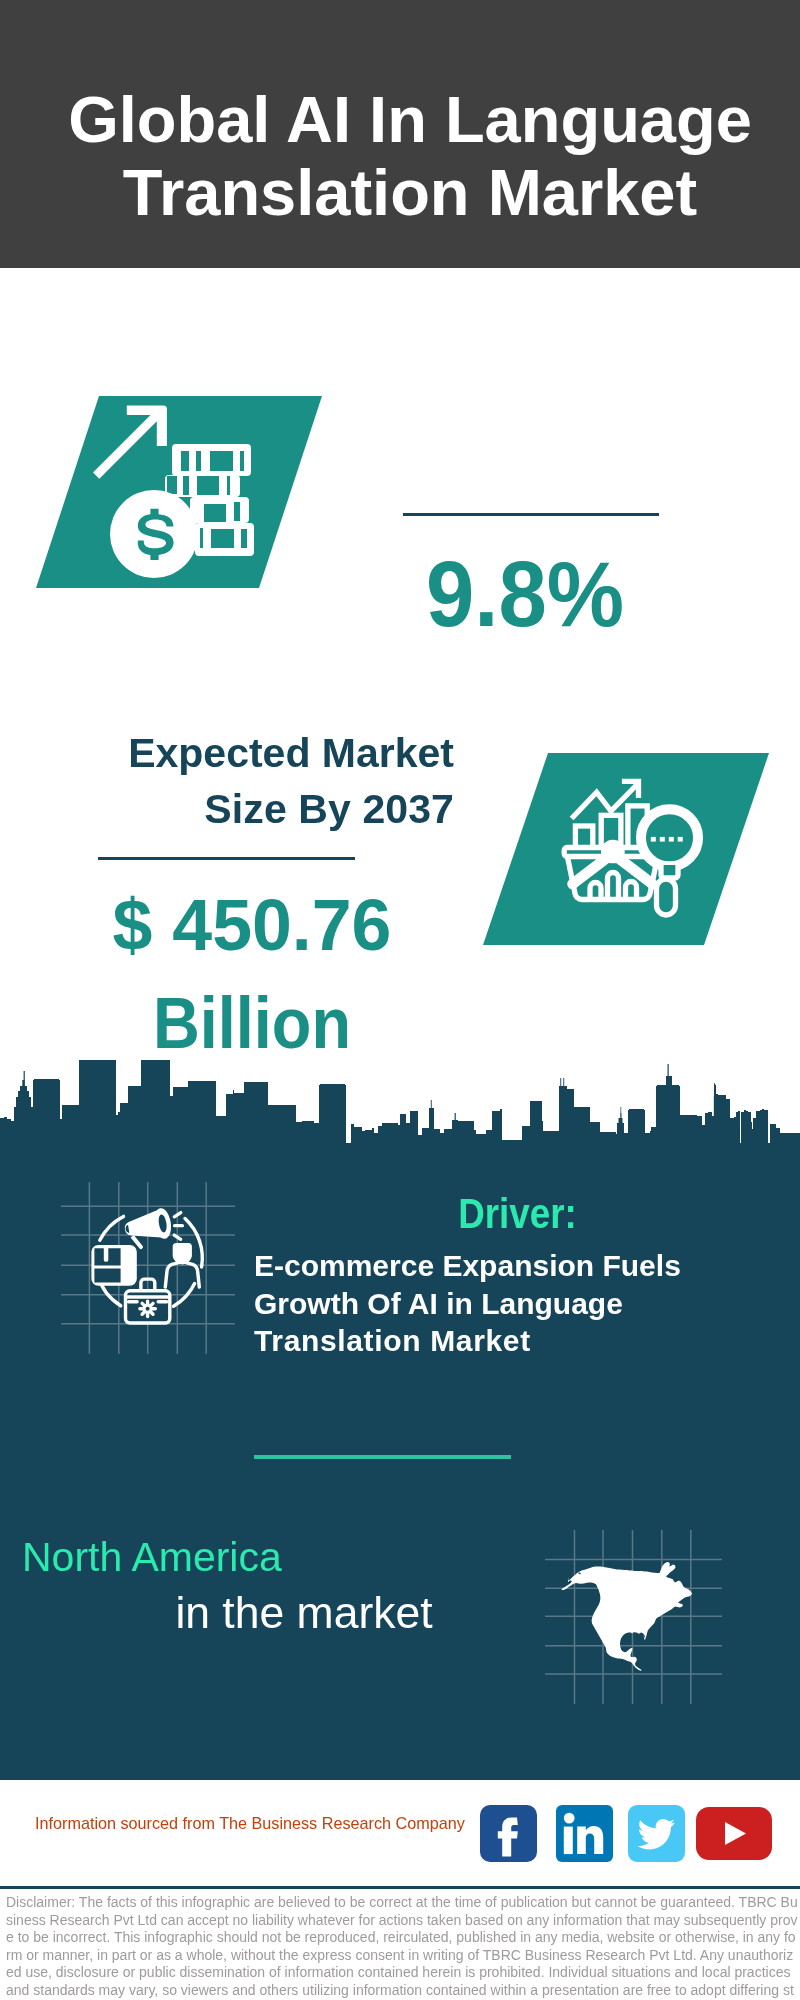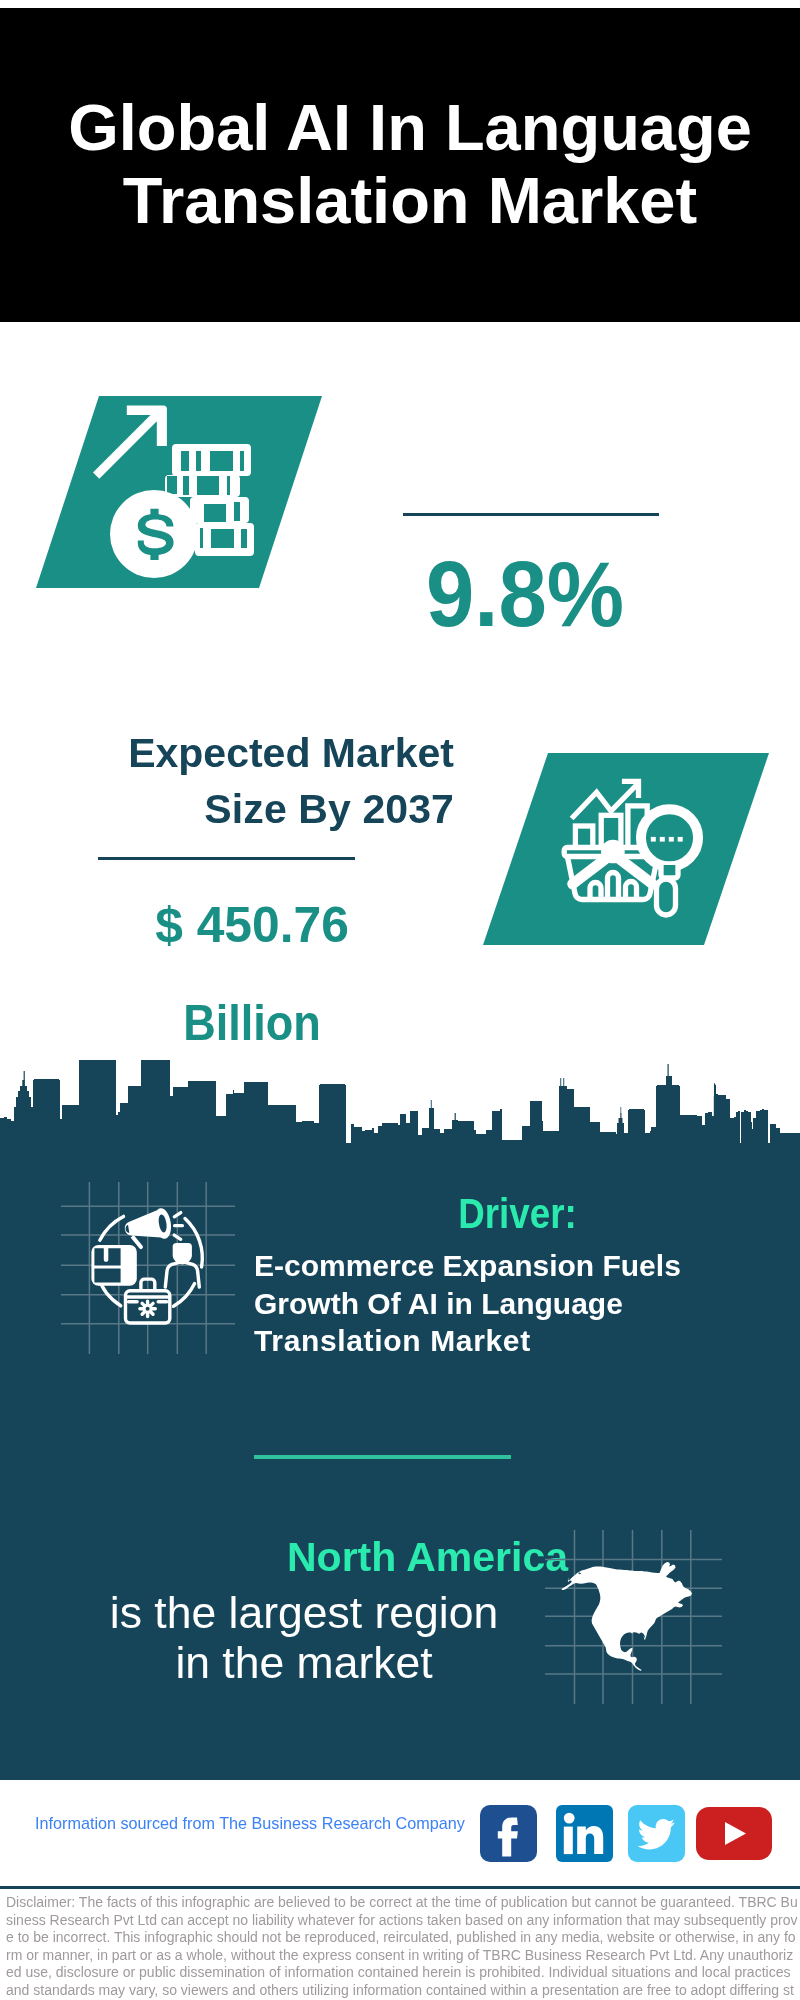--- a/index.html
+++ b/index.html
@@ -1,21 +1,21 @@
 <!DOCTYPE html>
 <html><head>
 <meta charset="utf-8">
 <style>
   * { box-sizing: border-box; margin:0; padding:0; }
   html,body { width:800px; height:2000px; }
   body { font-family: "Liberation Sans", sans-serif; background:#fff; overflow:hidden; }
   .page { position:relative; width:800px; height:2000px; background:#fff; }
 
   
-  .header { position:absolute; left:0; top:8px; width:800px; height:314px; background:#000000; }
+  .header { position:absolute; left:0; top:0; width:800px; height:268px; background:#404040; }
   .title { position:absolute; left:10px; top:83px; width:800px; text-align:center; color:#fff;
            font-size:65px; font-weight:bold; line-height:73px; }
 
   
   .iconA { position:absolute; left:36px; top:396px; width:286px; height:192px; }
   .iconB { position:absolute; left:483px; top:753px; width:286px; height:192px; }
   .s1text { position:absolute; left:340px; top:379px; width:400px; text-align:center;
             color:#16455a; font-size:41px; font-weight:bold; line-height:56px; }
   .s1text > div:nth-child(1) { transform:scaleX(0.977); }
   .s1text > div:nth-child(2) { letter-spacing:0.72px; }
@@ -23,49 +23,49 @@
   .pct { position:absolute; left:325px; top:548px; width:400px; text-align:center;
          color:#1a8f85; font-size:93px; font-weight:bold; line-height:92px;
          transform:scaleX(0.935); transform-origin:center top; }
 
   
   .s2text { position:absolute; left:54px; top:725px; width:400px; text-align:right;
             color:#16455a; font-size:41px; font-weight:bold; line-height:56px; }
   .s2text > div:nth-child(2) { letter-spacing:0.1px; }
   .hr2 { position:absolute; left:98px; top:857px; width:257px; height:3px; background:#16455a; }
   .size { position:absolute; left:52px; top:876px; width:400px; text-align:center;
-          color:#1a8f85; font-size:50px; font-weight:bold; line-height:98px; }
+          color:#1a8f85; font-size:72px; font-weight:bold; line-height:98px; }
   .size > div { transform:scaleX(0.995); }
   .size > div:nth-child(2) { transform:scaleX(0.9); }
 
 
   
   .darkbody { position:absolute; left:0; top:1143px; width:800px; height:637px; background:#16455a; }
   .skyline { position:absolute; left:0; top:1060px; width:800px; height:90px; }
 
   
   .driverIcon { position:absolute; left:61px; top:1182px; width:174px; height:172px; }
   .driverTitle { position:absolute; left:240px; top:1192px; width:555px; text-align:center;
                  color:#2aeaae; font-size:42px; font-weight:bold; line-height:44px;
                  transform:scaleX(0.875); transform-origin:center; }
   .driverBody { position:absolute; left:254px; top:1247px; width:540px; text-align:left;
                 color:#fff; font-size:30px; font-weight:bold; line-height:37.6px; }
   .driverBody > div:nth-child(3) { letter-spacing:0.65px; }
   .hr3 { position:absolute; left:254px; top:1455px; width:257px; height:4px; background:#2ec39d; }
 
   
   .mapIcon { position:absolute; left:545px; top:1530px; width:177px; height:174px; }
-  .regionTitle { position:absolute; left:22px; top:1536px; width:546px; text-align:right;
-                 color:#2aeaae; font-size:41px; font-weight:bold; line-height:42px; }
+  .regionTitle { position:absolute; left:22px; top:1536px; width:546px; text-align:left;
+                 color:#2aeaae; font-size:41px; font-weight:normal; line-height:42px; }
   .regionBody { position:absolute; left:31px; top:1588px; width:546px; text-align:center;
                 color:#fff; font-size:44.5px; line-height:49.7px; }
 
   
   .srcText { position:absolute; left:35px; top:1813px; width:460px;
-             color:#3b82f6; font-size:16.2px; line-height:20.6px; }
+             color:#c2410c; font-size:16.2px; line-height:20.6px; }
   .social { position:absolute; left:480px; top:1805px; height:57px; }
   .soc { position:absolute; top:0; display:block; }
   .soc:nth-child(1) { left:0; }
   .soc:nth-child(2) { left:76px; }
   .soc:nth-child(3) { left:148px; }
   .soc:nth-child(4) { left:216px; top:2px; }
   .hr4 { position:absolute; left:0; top:1886px; width:800px; height:3px; background:#16455a; }
   .disc { position:absolute; left:6px; top:1894px; width:792px; color:#a09a9c;
           font-size:14px; line-height:17.5px; word-break: break-all; }
 </style>
@@ -212,21 +212,20 @@
   <div class="driverTitle">Driver:</div>
   <div class="driverBody">
     <div>E-commerce Expansion Fuels</div>
     <div>Growth Of AI in Language</div>
     <div>Translation Market</div>
   </div>
   <div class="hr3"></div>
 
   <div class="regionTitle">North America</div>
   <div class="regionBody">
-    <div>is the largest region</div>
     <div>in the market</div>
   </div>
 
   <div class="mapIcon">
     <svg viewBox="0 0 177 174" width="177" height="174">
       <g stroke="#597886" stroke-width="1.5">
         <line x1="29.5" y1="0" x2="29.5" y2="174"></line>
           <line x1="58" y1="0" x2="58" y2="174"></line>
         <line x1="87.5" y1="0" x2="87.5" y2="174"></line>
           <line x1="116.8" y1="0" x2="116.8" y2="174"></line>

